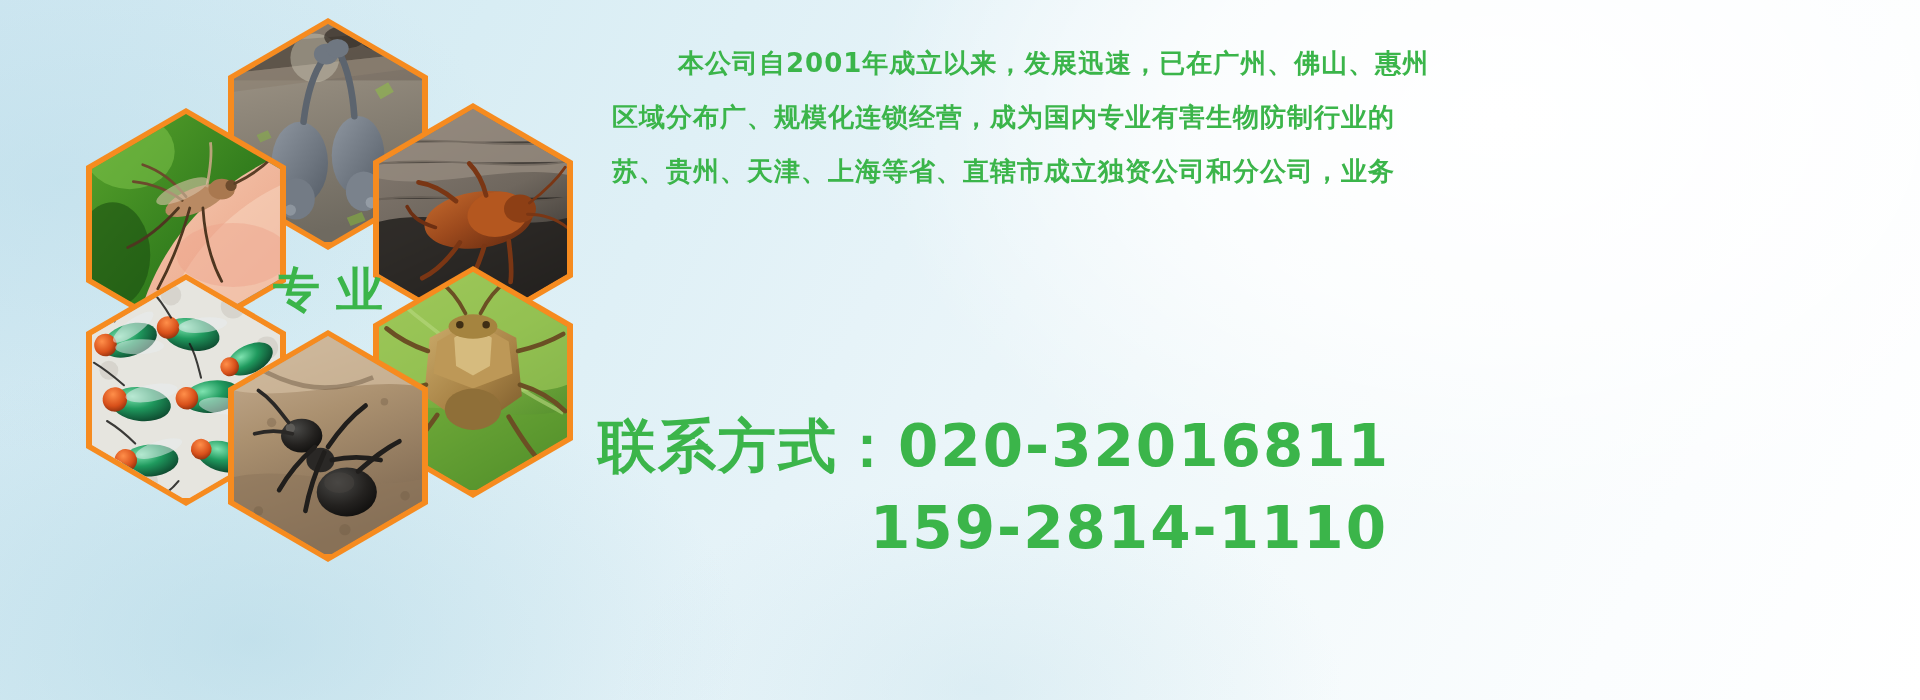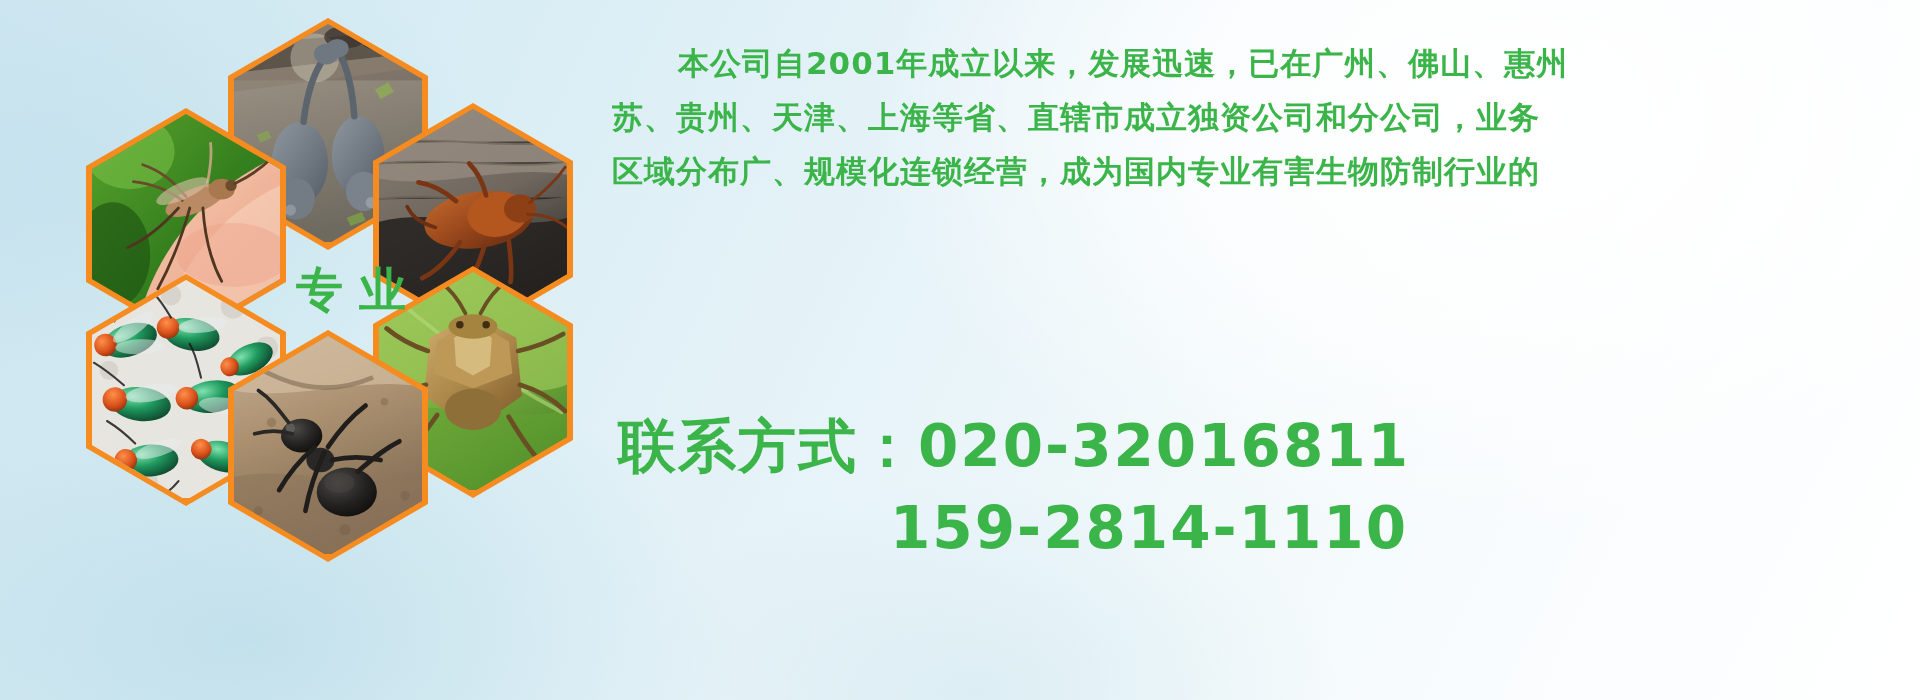--- a/index.html
+++ b/index.html
@@ -30,37 +30,37 @@
   }
   .hex > .inner {
     position:absolute; left:6px; top:6px; right:6px; bottom:6px;
     -webkit-clip-path: polygon(50% 0%, 100% 25%, 100% 75%, 50% 100%, 0% 75%, 0% 25%);
     clip-path: polygon(50% 0%, 100% 25%, 100% 75%, 50% 100%, 0% 75%, 0% 25%);
     overflow:hidden;
   }
   .hex .art { position:absolute; inset:0; }
 
   .hex-center { background:transparent; }
-  .hex-center .inner { background:transparent; display:flex; flex-direction:column;
-    align-items:flex-end; justify-content:center; }
+  .hex-center .inner { background:transparent; display:flex; flex-direction:row;
+    align-items:center; justify-content:center; }
   .badge-line {
     color:#3bb54a; font-weight:bold; font-size:47px; letter-spacing:16px;
     text-indent:16px; line-height:1.5; font-family:"DejaVu Sans",sans-serif;
   }
 
   
   .copy { position:absolute; left:612px; top:36px; width:1290px; }
   .para {
-    color:#3bb54a; font-size:31px; line-height:54px; font-weight:bold;
+    color:#3bb54a; font-size:26px; line-height:54px; font-weight:bold;
     font-family:"DejaVu Sans",sans-serif; letter-spacing:1px;
   }
   .para .ln { display:block; white-space:pre; }
   .para .ln.first { text-indent:66px; }
 
-  .contact { position:absolute; left:600px; top:405px; width:1290px; }
+  .contact { position:absolute; left:580px; top:405px; width:1290px; }
   .contact .cl {
     color:#3bb54a; font-size:58px; line-height:82px; font-weight:bold;
     font-family:"DejaVu Sans",sans-serif; white-space:pre; letter-spacing:2px;
   }
   .contact .cl.l1 { text-indent:18px; }
   .contact .cl.l2 { text-indent:290px; }
 </style>
 </head>
 <body>
 
@@ -361,21 +361,21 @@
   <div class="hex hex-center" style="left:150px; top:166px; width:200px; height:232px;">
     <div class="inner">
       <div class="badge-line">专业</div>
     </div>
   </div>
 </div>
 
 <div class="copy">
   <div class="para">
     <span class="ln first">本公司自2001年成立以来，发展迅速，已在广州、佛山、惠州</span>
+    <span class="ln">区域分布广、规模化连锁经营，成为国内专业有害生物防制行业的</span>
     <span class="ln">苏、贵州、天津、上海等省、直辖市成立独资公司和分公司，业务</span>
-    <span class="ln">区域分布广、规模化连锁经营，成为国内专业有害生物防制行业的</span>
   </div>
 </div>
 
 <div class="contact">
   <div class="cl l1">联系方式：020-32016811</div>
   <div class="cl l2">159-2814-1110</div>
 </div>
 
 </body></html>

